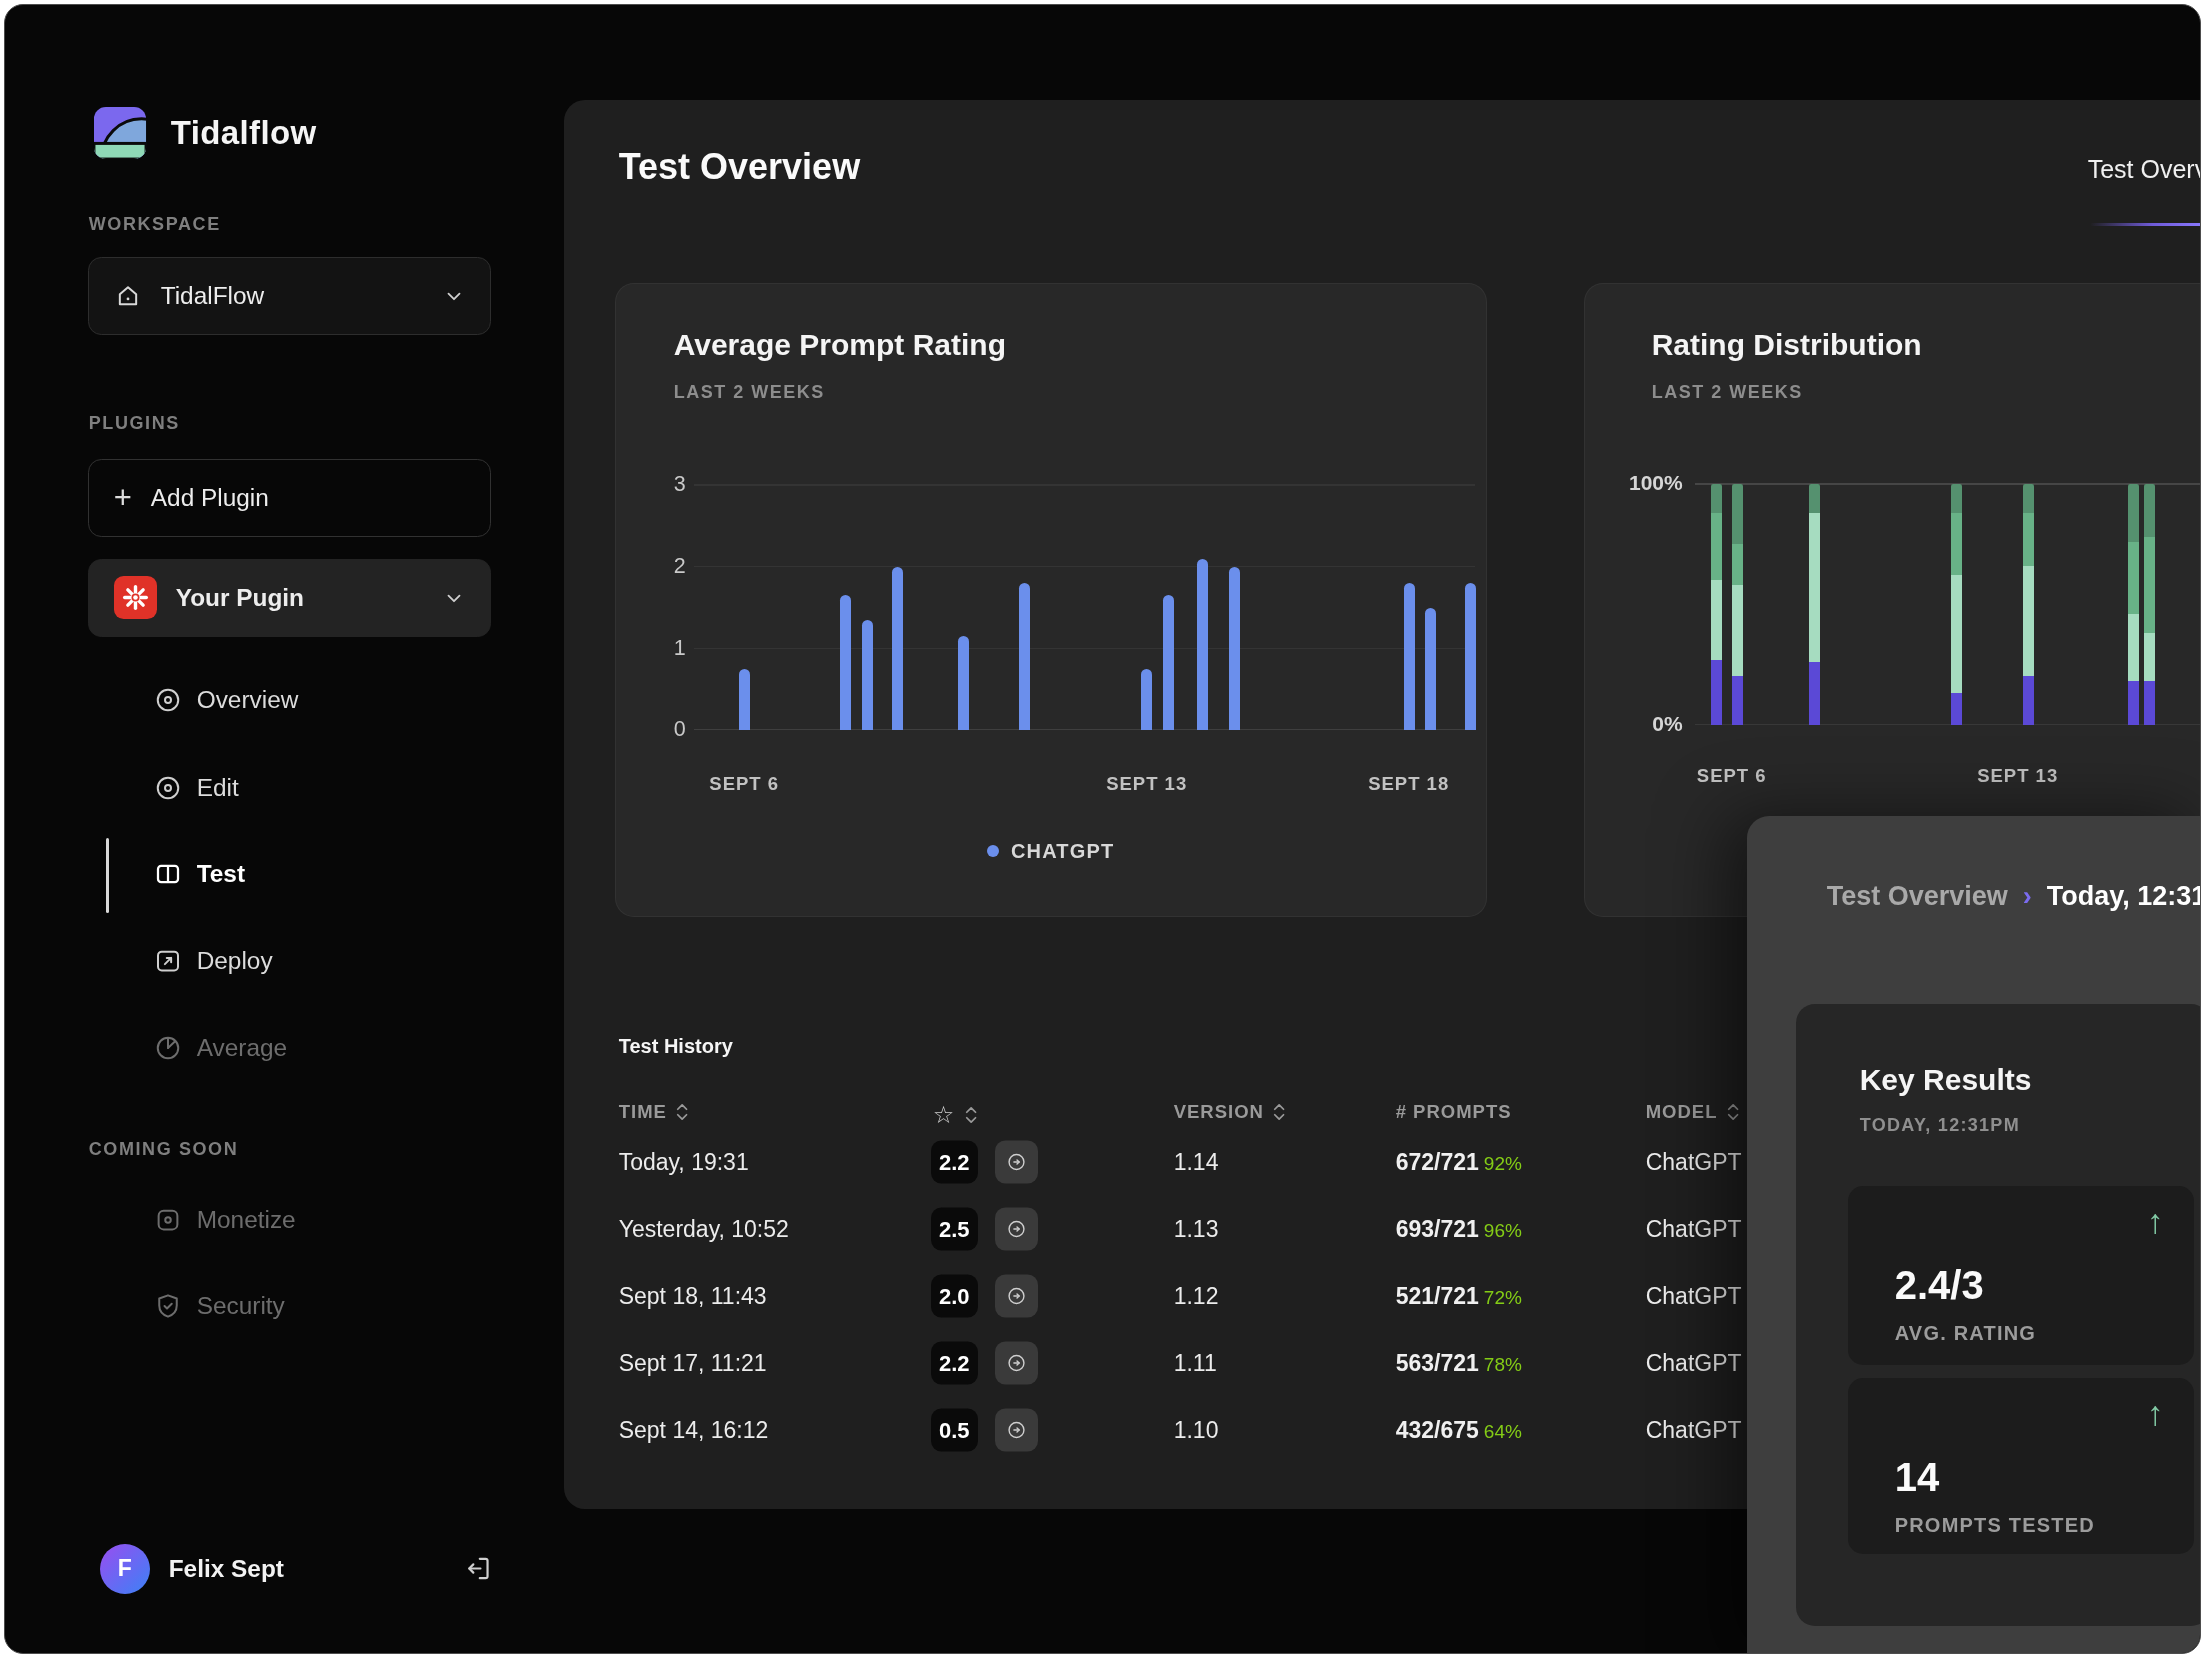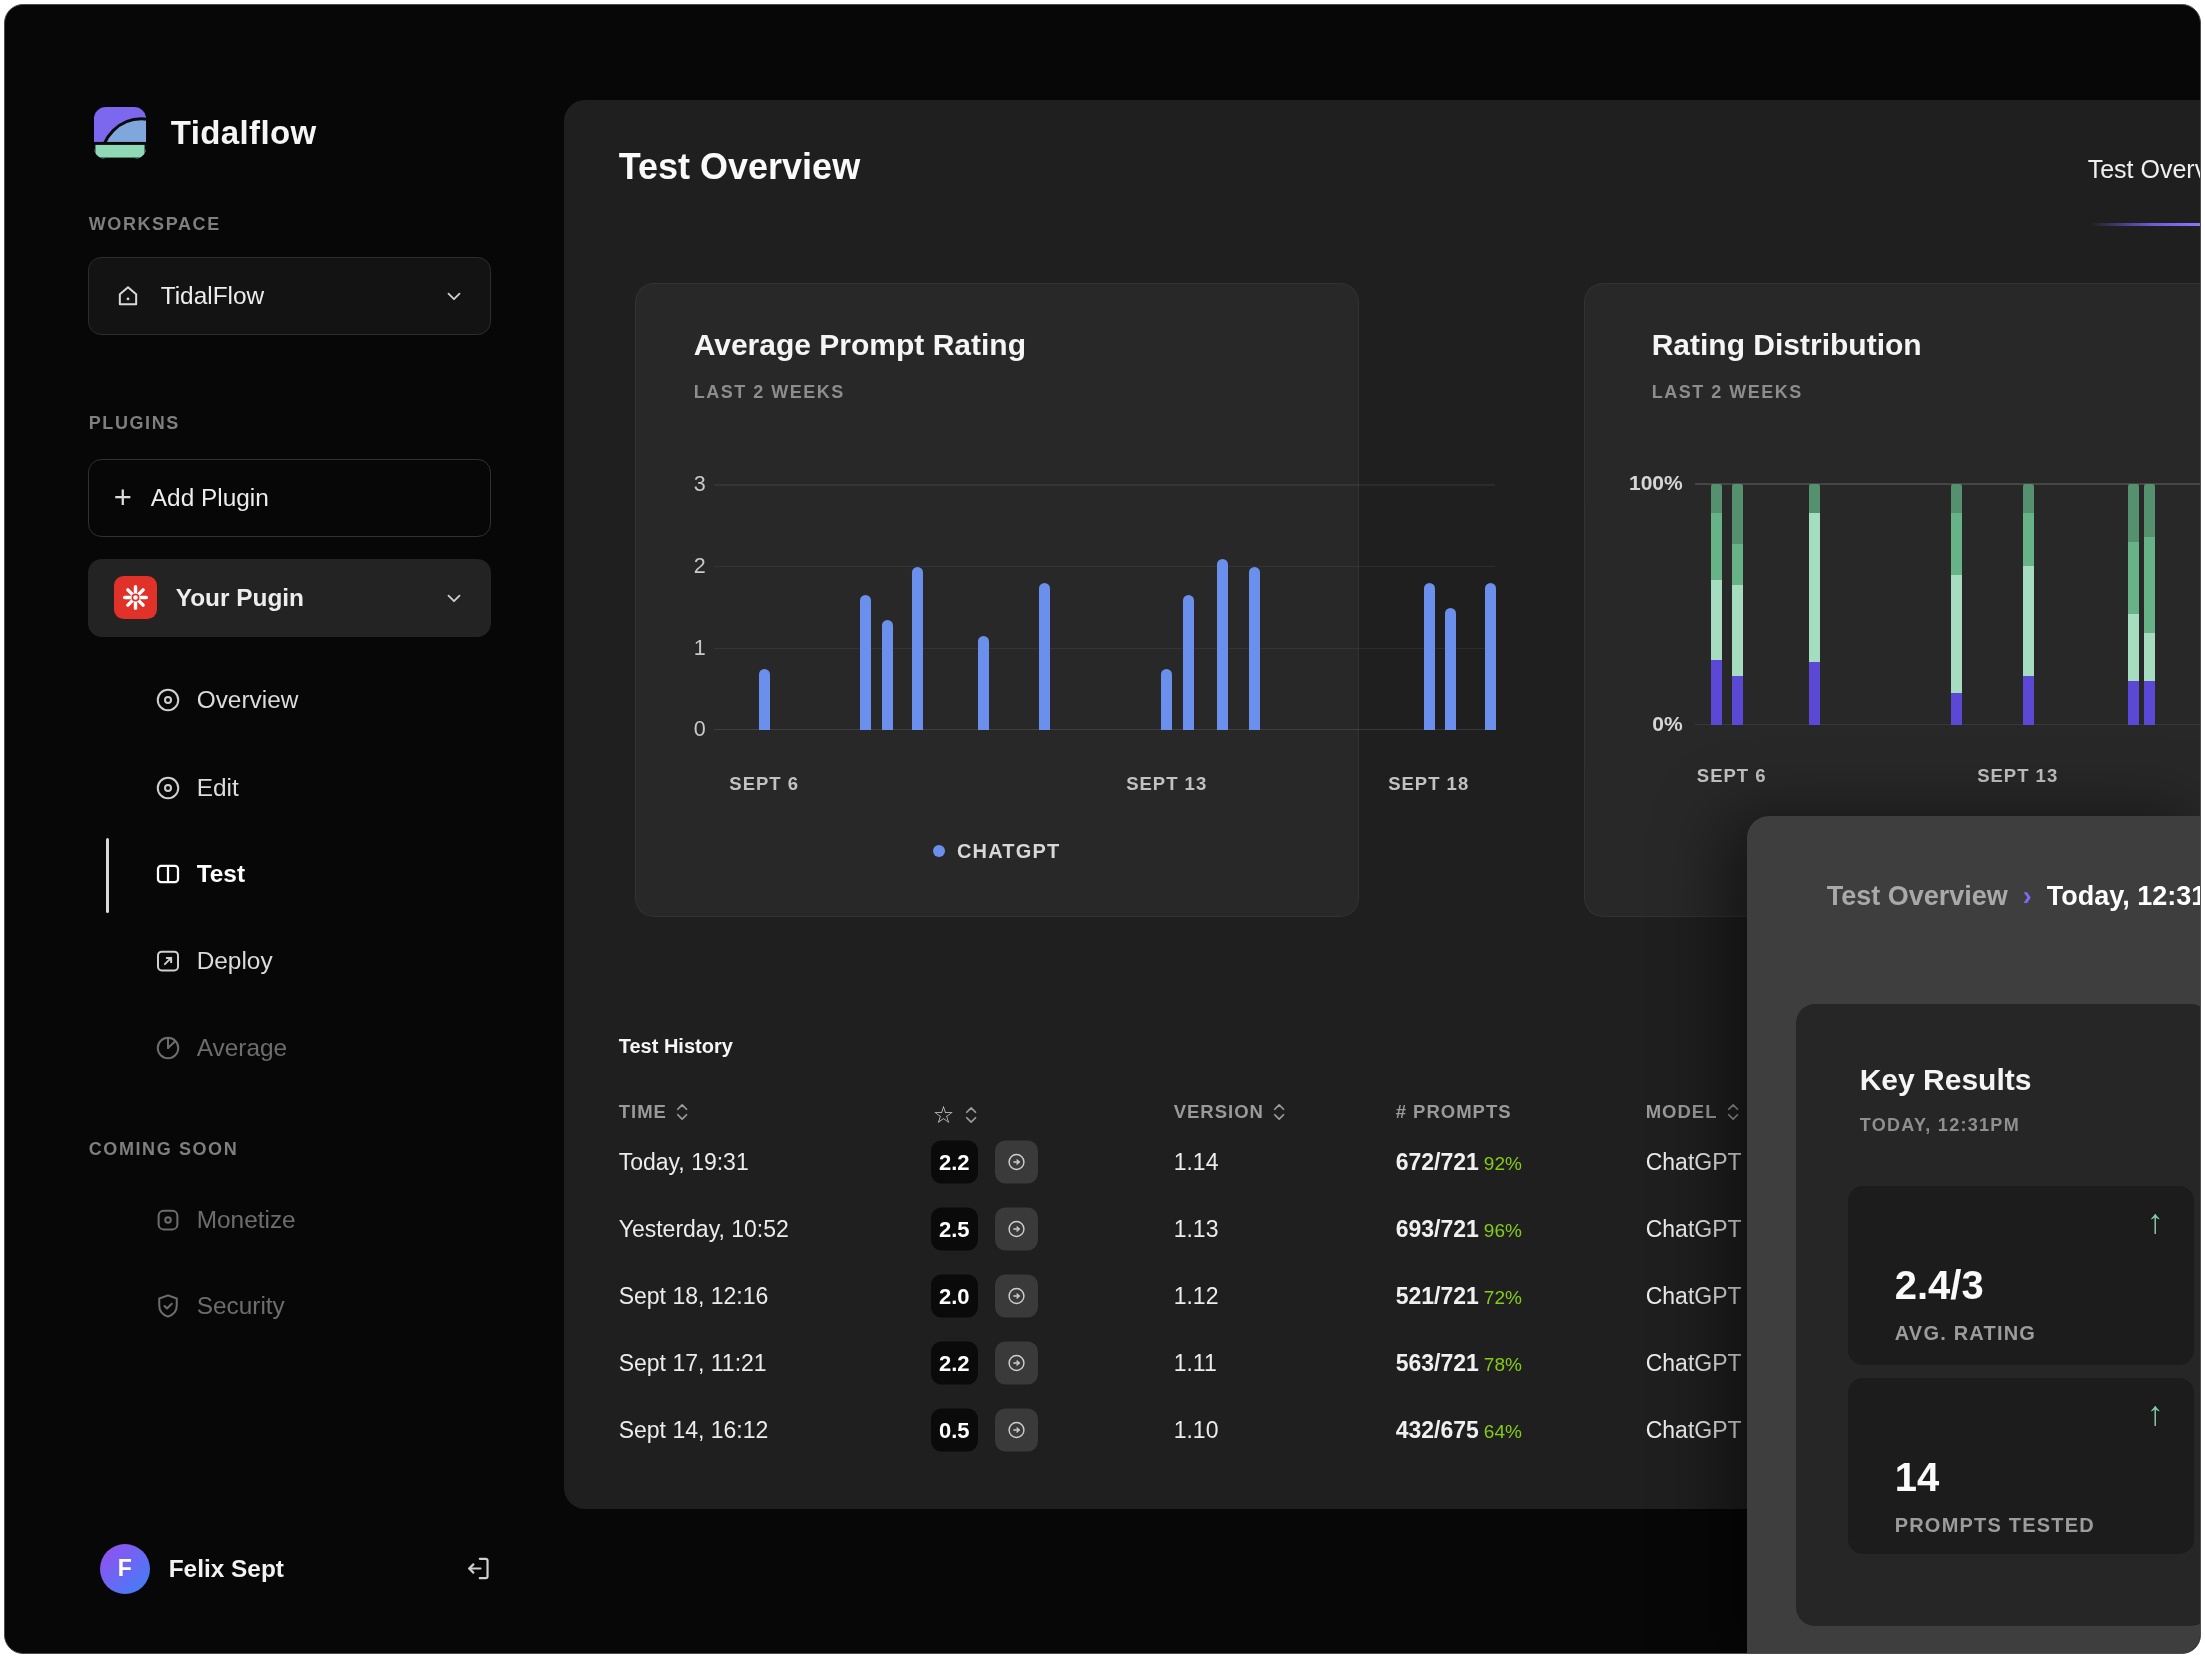--- a/index.html
+++ b/index.html
@@ -29,21 +29,21 @@
   .user-name{margin-left:19px;font-size:24.4px;font-weight:600;color:#f2f2f2;}
   .logout{margin-left:auto;display:flex;cursor:pointer;}
 
   
   .main{position:absolute;left:559px;top:95px;right:0;bottom:144px;background:#1f1f1f;border-radius:21px 0 0 21px;}
   .page-title{position:absolute;left:55px;top:46px;font-size:36px;font-weight:700;color:#fafafa;}
   .tab{position:absolute;left:1524px;top:55px;width:115px;overflow:hidden;white-space:nowrap;font-size:25px;font-weight:500;color:#f0f0f0;}
   .tab-underline{position:absolute;left:1526px;top:123px;width:114px;height:3.7px;border-radius:2.2px;background:linear-gradient(90deg,rgba(111,91,216,0),#6f5bd8 55%,#8a79ff);}
 
   .card{position:absolute;top:183px;height:634px;background:#282828;border:0.7px solid rgba(255,255,255,.05);border-radius:19px;box-sizing:border-box;}
-  #card-avg{left:71px;width:724px;}
+  #card-avg{left:51px;width:872px;}
   #card-dist{left:1020px;width:619px;border-radius:19px 0 0 19px;border-right:none;}
   .card-title{position:absolute;font-size:30px;font-weight:600;color:#f5f5f5;}
   .card-sub{position:absolute;font-size:18px;font-weight:600;letter-spacing:1.5px;color:#8d8d8d;}
   #card-avg .card-title{left:58px;top:44px;} #card-avg .card-sub{left:58px;top:98px;}
   #card-dist .card-title{left:67px;top:44px;} #card-dist .card-sub{left:67px;top:98px;}
 
   .plot{position:absolute;}
   #apr-plot{left:78px;top:201px;width:781px;height:245px;}
   #rd-plot{left:110px;top:200px;width:510px;height:241px;}
   .gridline{position:absolute;left:0;right:0;height:1.5px;background:rgba(255,255,255,.06);}
@@ -396,21 +396,21 @@
                 <circle cx="12" cy="12" r="8.5"></circle>
                 <path d="M9 12 H15"></path>
                 <path d="M12.6 9.6 L15 12 L12.6 14.4"></path>
               </svg>
             </button>
             <span class="td c-ver">1.13</span>
             <span class="td c-prompts"><b>693/721</b><i>96%</i></span>
             <span class="td c-model">ChatGPT</span>
           </div>
           <div class="tr">
-            <span class="td c-time">Sept 18, 12:16</span>
+            <span class="td c-time">Sept 18, 11:43</span>
             <span class="badge">2.0</span>
             <button class="eyebtn">
               <svg width="21" height="21" viewBox="0 0 24 24" fill="none" stroke="#cfcfcf" stroke-width="1.6" stroke-linecap="round" stroke-linejoin="round">
                 <circle cx="12" cy="12" r="8.5"></circle>
                 <path d="M9 12 H15"></path>
                 <path d="M12.6 9.6 L15 12 L12.6 14.4"></path>
               </svg>
             </button>
             <span class="td c-ver">1.12</span>
             <span class="td c-prompts"><b>521/721</b><i>72%</i></span>

